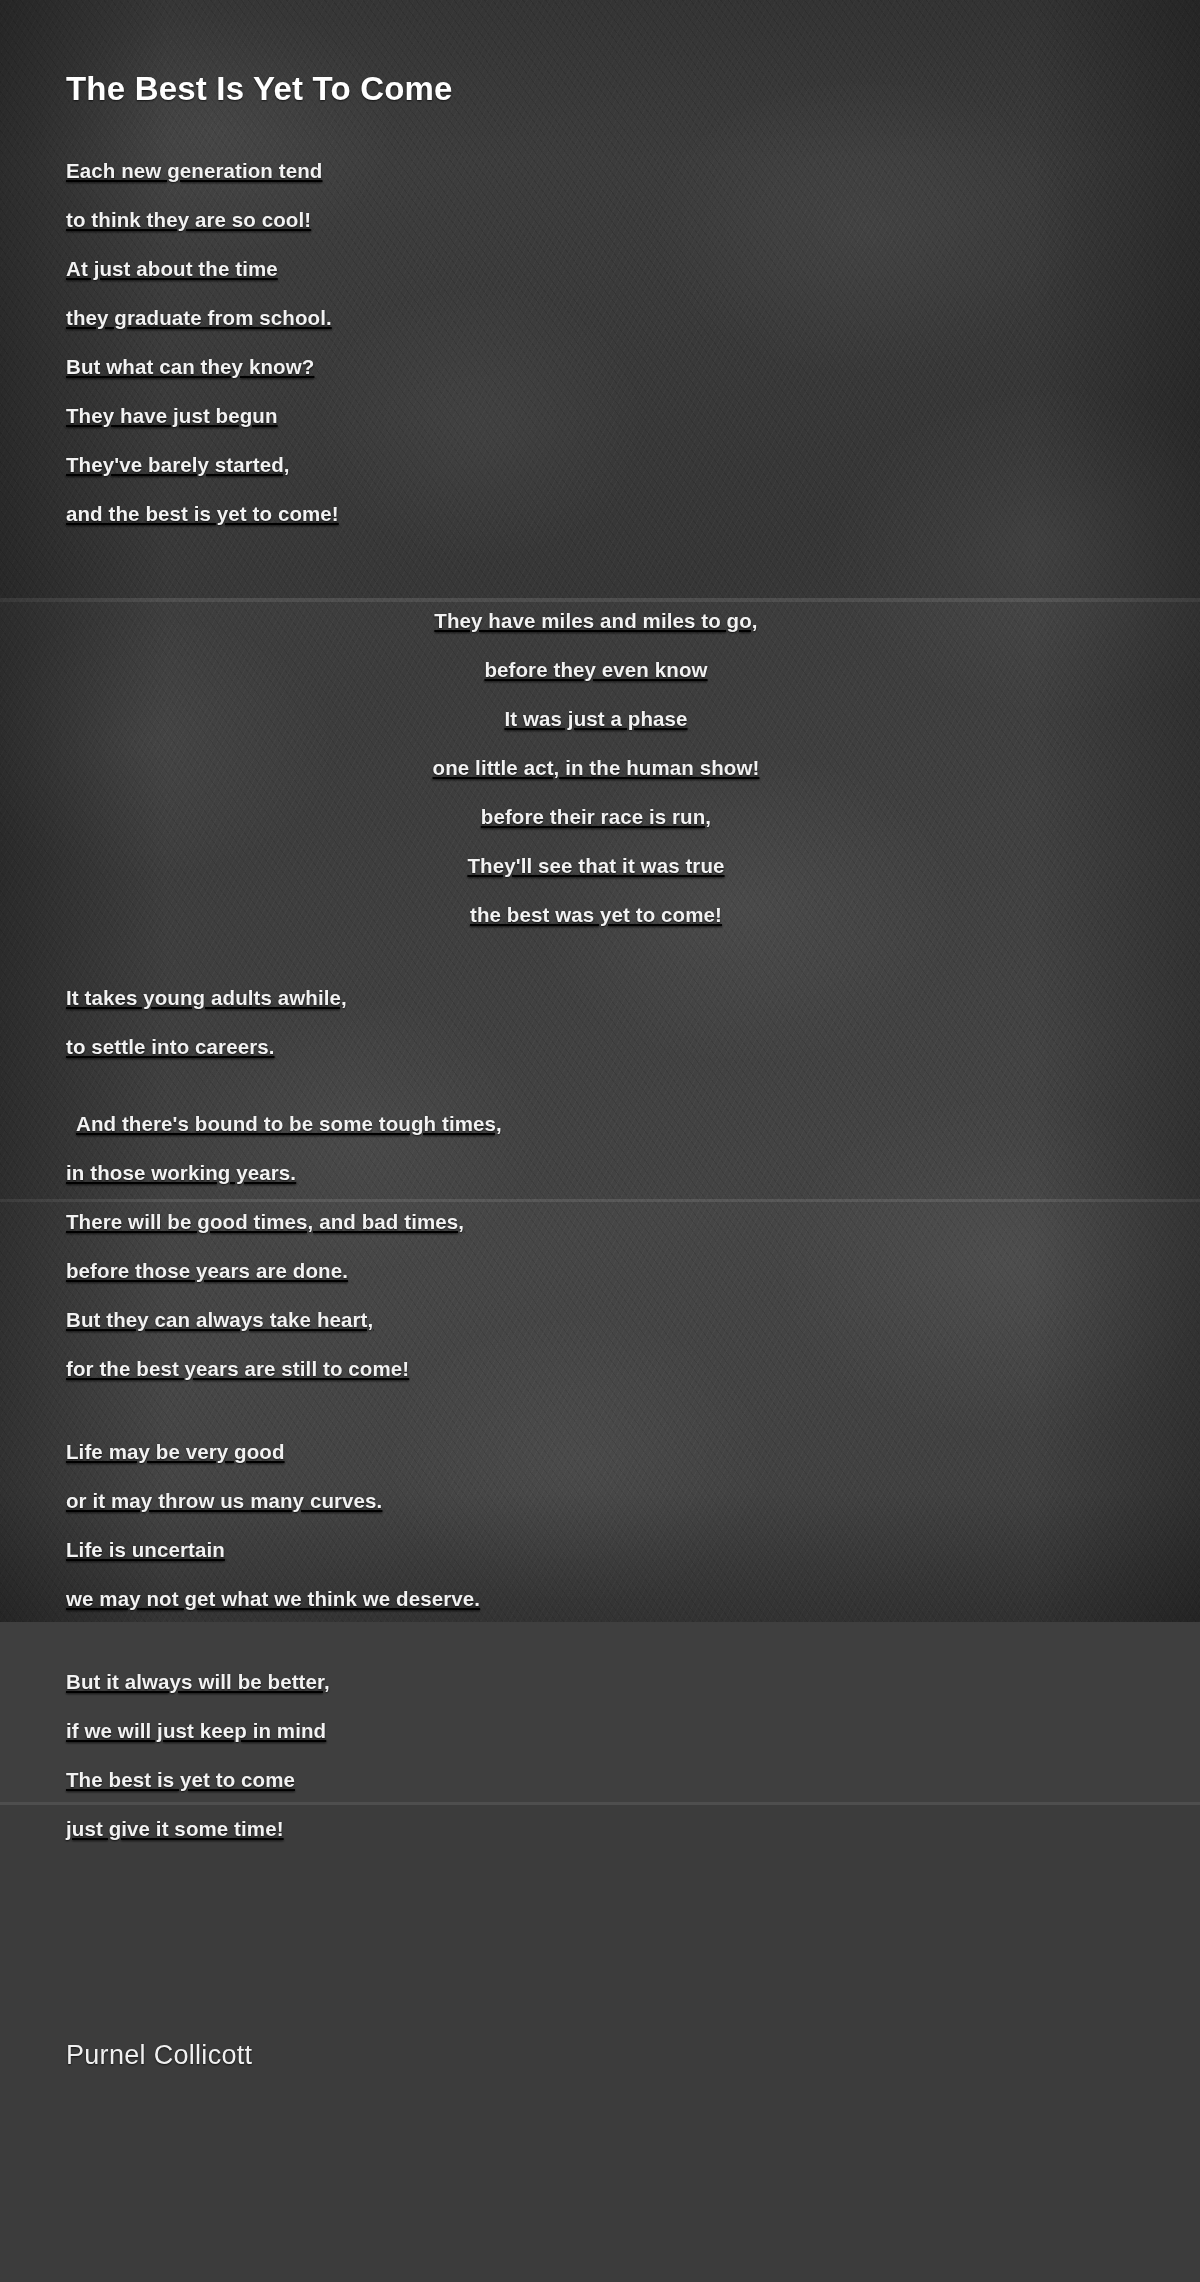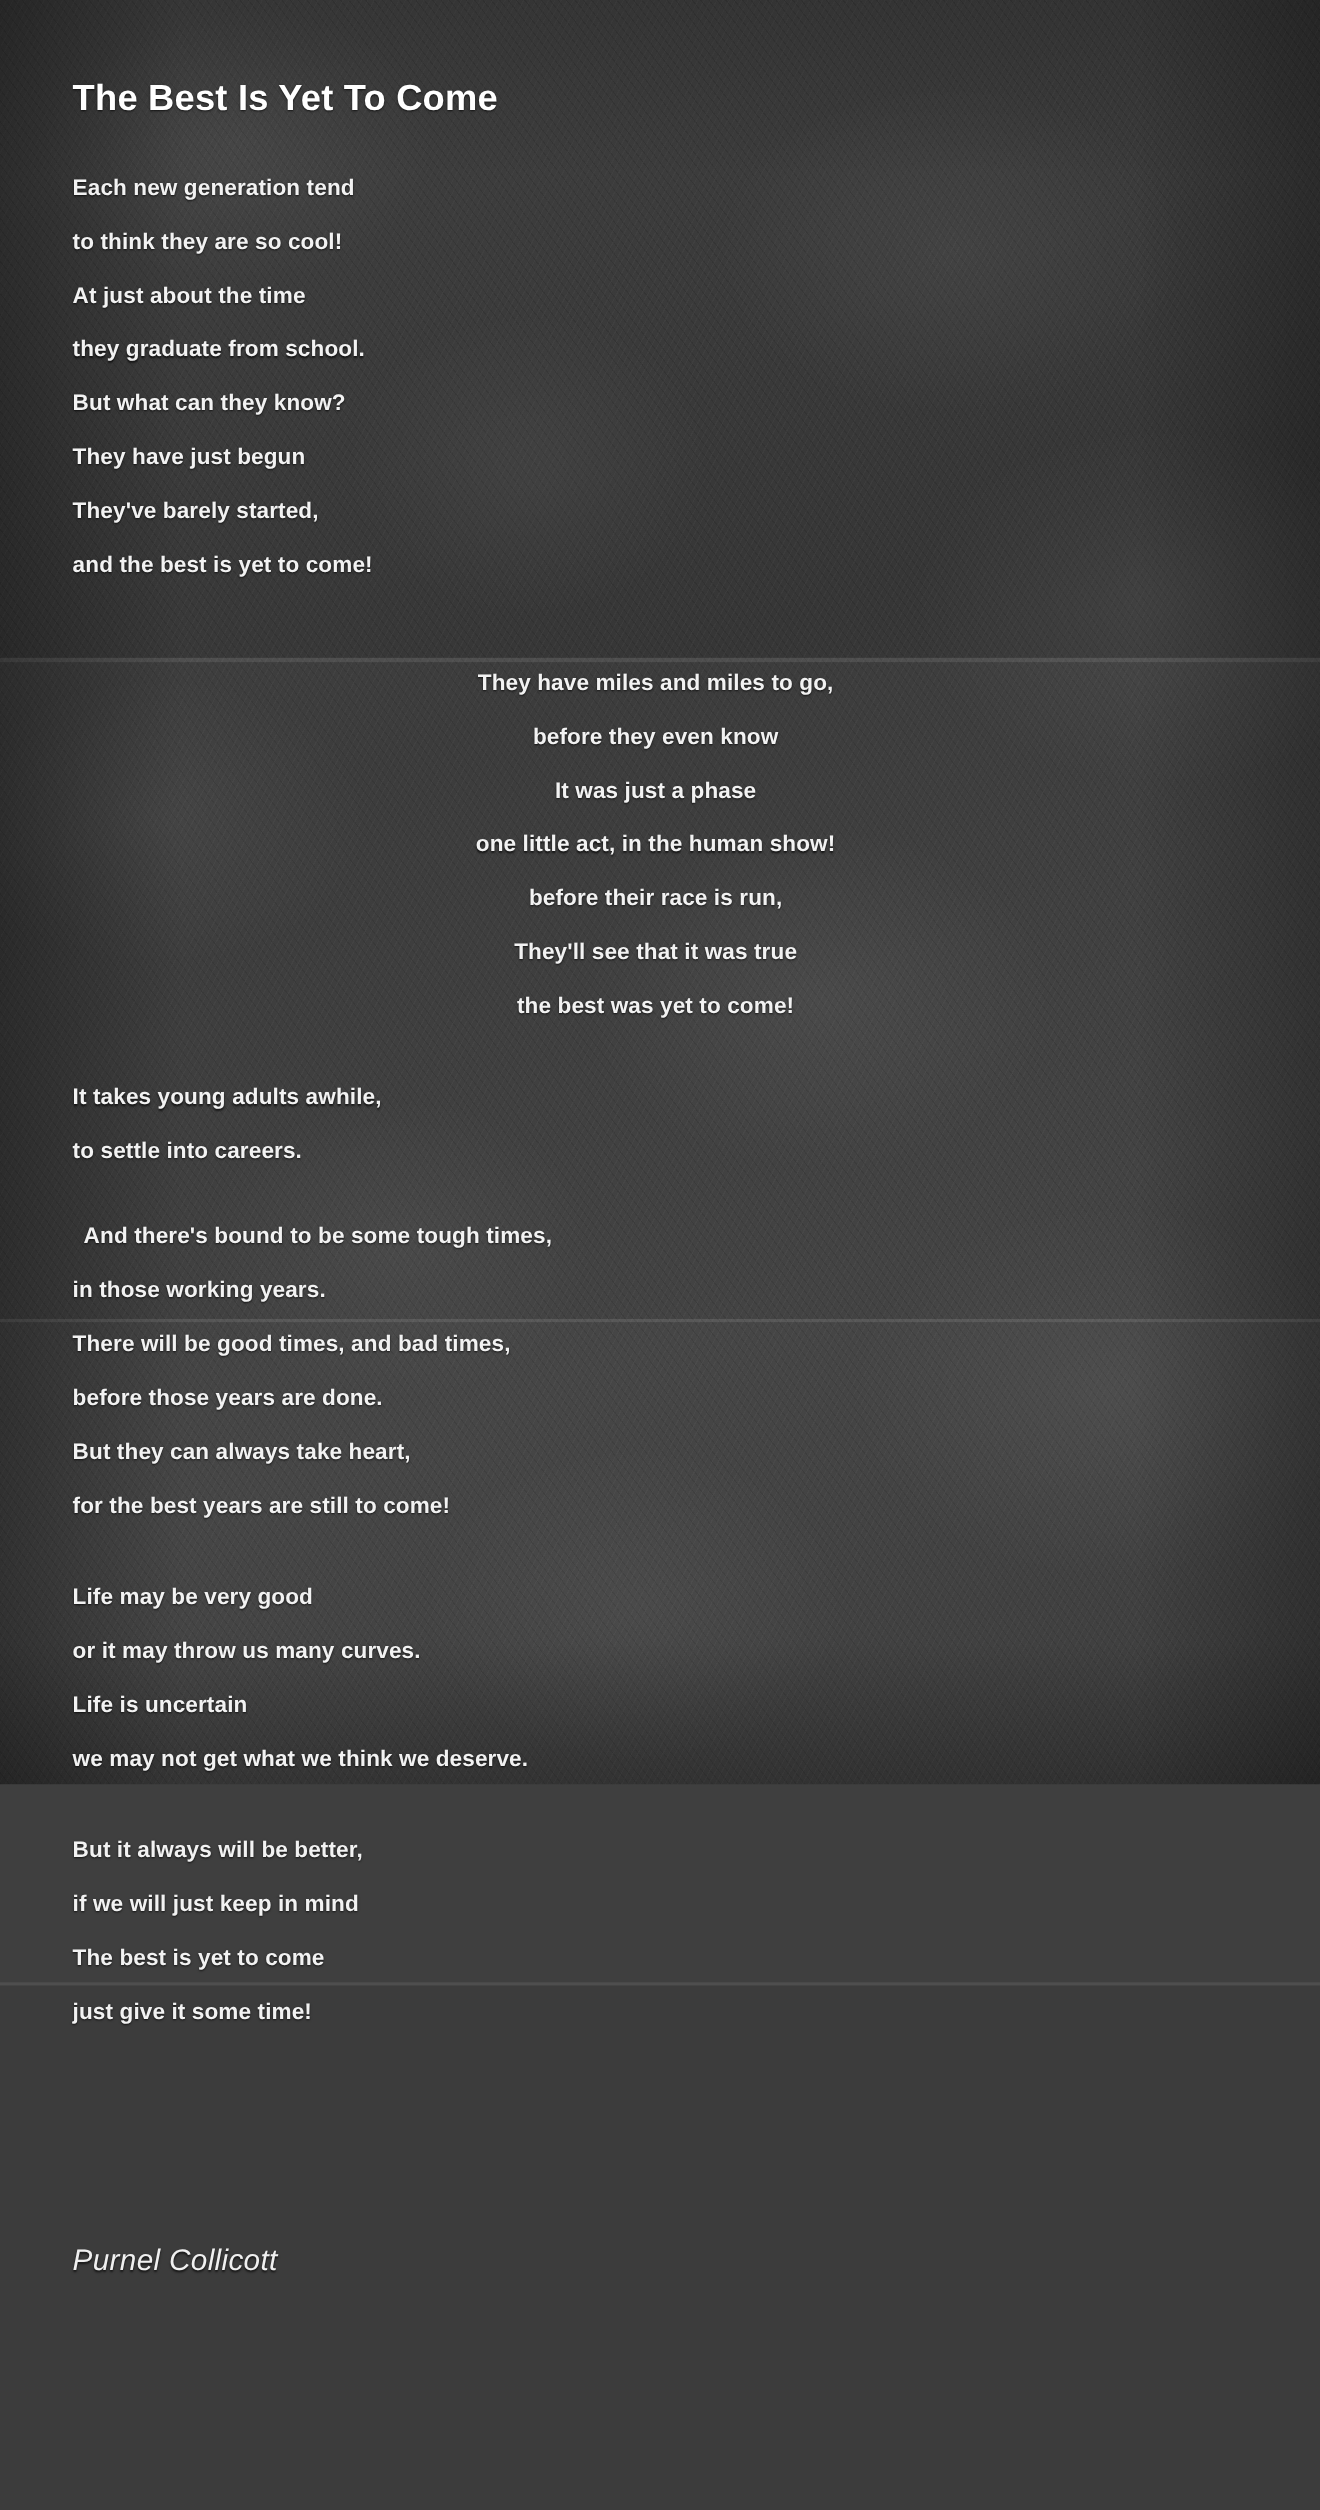--- a/index.html
+++ b/index.html
@@ -77,38 +77,38 @@
 
   .stanzas {
     position: absolute;
     left: 66px;
     top: 146px;
     width: 1060px;
   }
 
   .stanza {
     margin: 0 0 34px 0;
+    text-decoration: underline;
   }
 
   .line {
     font-size: 20.5px;
     font-weight: bold;
     color: #f2f2f2;
     line-height: 49px;
     letter-spacing: 0.1px;
     text-shadow: 0 1px 2px rgba(0,0,0,0.75);
     white-space: pre;
   }
 
   .author {
     position: absolute;
     left: 66px;
     top: 2040px;
     font-size: 27px;
-    font-style: italic;
     color: #f0f0f0;
     letter-spacing: 0.3px;
     text-shadow: 0 1px 2px rgba(0,0,0,0.7);
   }
 </style>
 </head>
 <body>
 
 <div class="poem-page">
 

